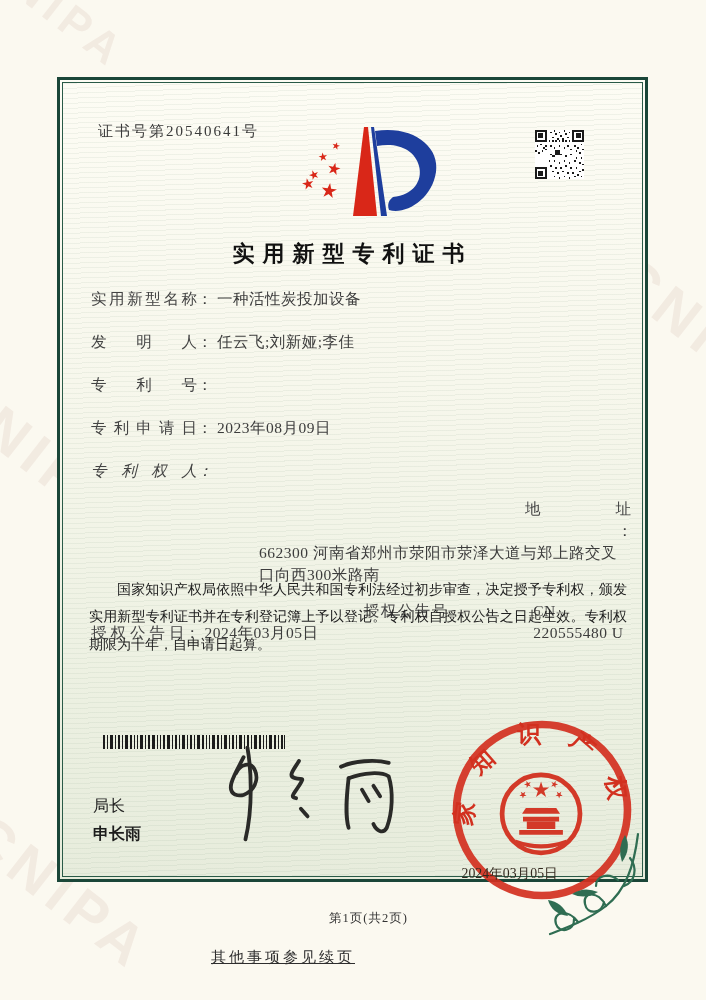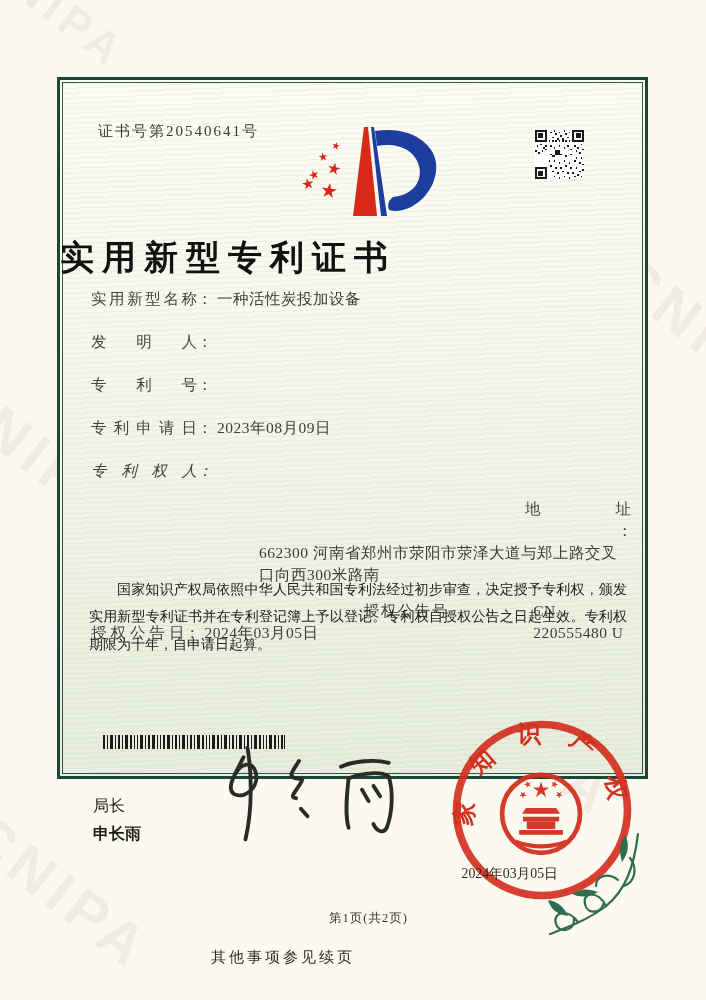--- a/index.html
+++ b/index.html
@@ -4,28 +4,28 @@
 <style>
   html,body{margin:0;padding:0;}
   body{width:706px;height:1000px;position:relative;overflow:hidden;
        background:#fbf9f0;font-family:"Liberation Serif","DejaVu Serif",serif;color:#2b2b2b;}
   .abs{position:absolute;}
   
   .wm{position:absolute;font-family:"Liberation Sans","DejaVu Sans",sans-serif;
       font-weight:bold;font-size:58px;letter-spacing:7px;color:rgba(198,162,152,0.16);
       transform:rotate(38deg);white-space:nowrap;pointer-events:none;}
   
-  .frame{position:absolute;left:57px;top:77px;width:591px;height:702px;
+  .frame{position:absolute;left:57px;top:77px;width:591px;height:805px;
          border:3px solid #1a4638;box-sizing:border-box;
          background:linear-gradient(180deg,#fdfcf4 0%,#f7f7ec 38%,#ecf0e1 78%,#e7ecdc 100%);}
   .frame-inner{position:absolute;inset:2px;border:1px solid #2a5a47;
          background:repeating-linear-gradient(178deg,rgba(125,155,130,0.10) 0px,rgba(125,155,130,0.10) 1px,rgba(255,255,255,0) 1px,rgba(255,255,255,0) 5px);}
   .cert-no{position:absolute;left:38px;top:42px;font-size:15px;letter-spacing:2px;color:#3a3a3a;}
-  .title{position:absolute;left:0;top:132px;width:100%;text-align:left;
-         font-size:34px;font-weight:bold;letter-spacing:8px;color:#111;}
+  .title{position:absolute;left:0;top:144px;width:100%;text-align:center;
+         font-size:22px;font-weight:bold;letter-spacing:8px;color:#111;}
   
   .fields{position:absolute;left:31px;top:208px;width:540px;font-size:15.5px;color:#3c3c3c;}
   .frow{display:flex;align-items:flex-end;margin-bottom:21px;line-height:22px;}
   .lbl{display:inline-block;width:106px;text-align:justify;text-align-last:justify;
        -moz-text-align-last:justify;color:#444;}
   .colon{width:14px;}
   .val{margin-left:6px;letter-spacing:0.5px;}
   .val-wrap{margin-left:6px;width:372px;letter-spacing:0.5px;}
   .grp2{display:flex;margin-left:36px;gap:33px;}
   .lbl2{display:inline-block;width:100px;text-align:justify;text-align-last:justify;color:#444;}
@@ -38,21 +38,21 @@
   .sig-script{position:absolute;left:133px;top:660px;}
   .sig-title{position:absolute;left:33px;top:716px;font-family:"Liberation Sans","DejaVu Sans",sans-serif;
              font-weight:normal;font-size:16px;color:#1c1c1c;}
   .sig-name{position:absolute;left:33px;top:744px;font-family:"Liberation Sans","DejaVu Sans",sans-serif;
             font-weight:bold;font-size:16px;color:#1c1c1c;}
   .seal{position:absolute;left:387px;top:635px;}
   .flourish{position:absolute;left:478px;top:748px;}
   .page-no{position:absolute;left:16px;top:830px;width:100%;text-align:center;
            font-size:12.5px;color:#333;letter-spacing:1px;}
   .continuation{position:absolute;left:0;top:948px;width:566px;text-align:center;
-                font-size:15px;color:#2e2e2e;letter-spacing:3px;}
+                font-size:15px;color:#2e2e2e;letter-spacing:3px;text-decoration:underline;}
 </style>
 </head>
 <body>
 
 <div>
   <span class="wm" style="left:-30px;top:-18px;font-size:44px;">CNIPA</span>
   <span class="wm" style="left:395px;top:255px;">CNIPA</span>
   <span class="wm" style="left:600px;top:300px;">CNIPA</span>
   <span class="wm" style="left:-70px;top:420px;">CNIPA</span>
   <span class="wm" style="left:300px;top:598px;">CNIPA</span>
@@ -109,20 +109,21 @@
 
   <div class="fields">
     <div class="frow">
       <span class="lbl">实用新型名称</span>
         <span class="colon">：</span>
       <span class="val">一种活性炭投加设备</span>
     </div>
     <div class="frow">
       <span class="lbl">发明人</span>
         <span class="colon">：</span>
+      <span class="val">任云飞;刘新娅;李佳</span>
     </div>
     <div class="frow">
       <span class="lbl">专利号</span>
         <span class="colon">：</span>
     </div>
     <div class="frow">
       <span class="lbl">专利申请日</span>
         <span class="colon">：</span>
       <span class="val">2023年08月09日</span>
     </div>

